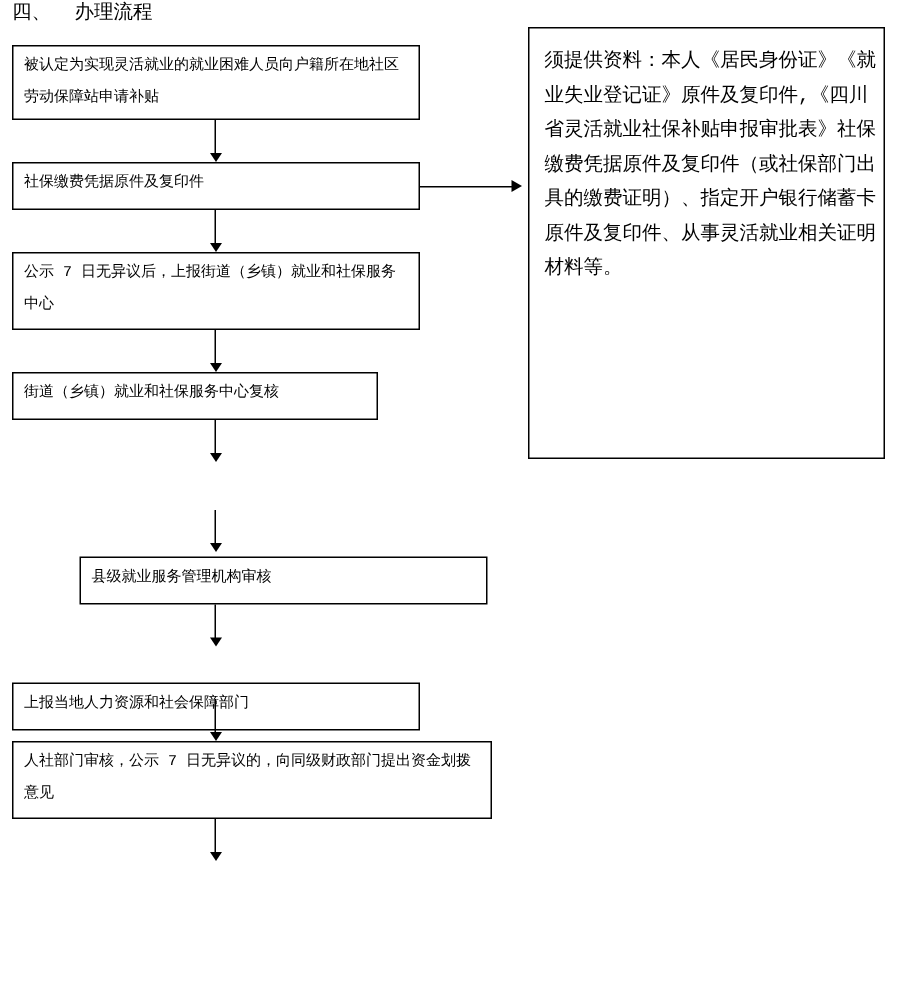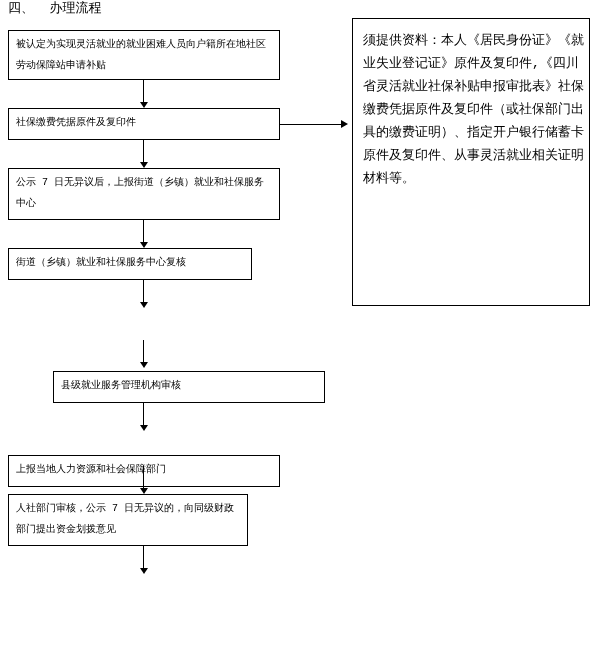--- a/index.html
+++ b/index.html
@@ -107,20 +107,20 @@
   <div class="arrow-down" style="left:140px; top:362px;"></div>
 
   <div class="flow-box" style="left:8px; top:371px; width:272px; height:32px;margin-left:45px;">县级就业服务管理机构审核</div>
   <div class="connector v-line" style="left:143px; top:403px; height:23px;"></div>
   <div class="arrow-down" style="left:140px; top:425px;"></div>
 
   <div class="flow-box" style="left:8px; top:434px; width:272px; height:32px;margin-top:21px;">上报当地人力资源和社会保障部门</div>
   <div class="connector v-line" style="left:143px; top:466px; height:23px;"></div>
   <div class="arrow-down" style="left:140px; top:488px;"></div>
 
-  <div class="flow-box" style="left:8px; top:494px; width:240px; height:52px;">人社部门审核，公示 7 日无异议的，向同级财政部门提出资金划拨意见</div>
+  <div class="flow-box" style="left:8px; top:494px; width:320px; height:52px;">人社部门审核，公示 7 日无异议的，向同级财政部门提出资金划拨意见</div>
   <div class="connector v-line" style="left:143px; top:546px; height:23px;"></div>
   <div class="arrow-down" style="left:140px; top:568px;"></div>
 
 
   <div class="side-box" style="left:352px; top:18px; width:238px; height:288px;">须提供资料：本人《居民身份证》《就业失业登记证》原件及复印件,《四川省灵活就业社保补贴申报审批表》社保缴费凭据原件及复印件（或社保部门出具的缴费证明）、指定开户银行储蓄卡原件及复印件、从事灵活就业相关证明材料等。</div>
 
 </div>
 
 </body></html>

